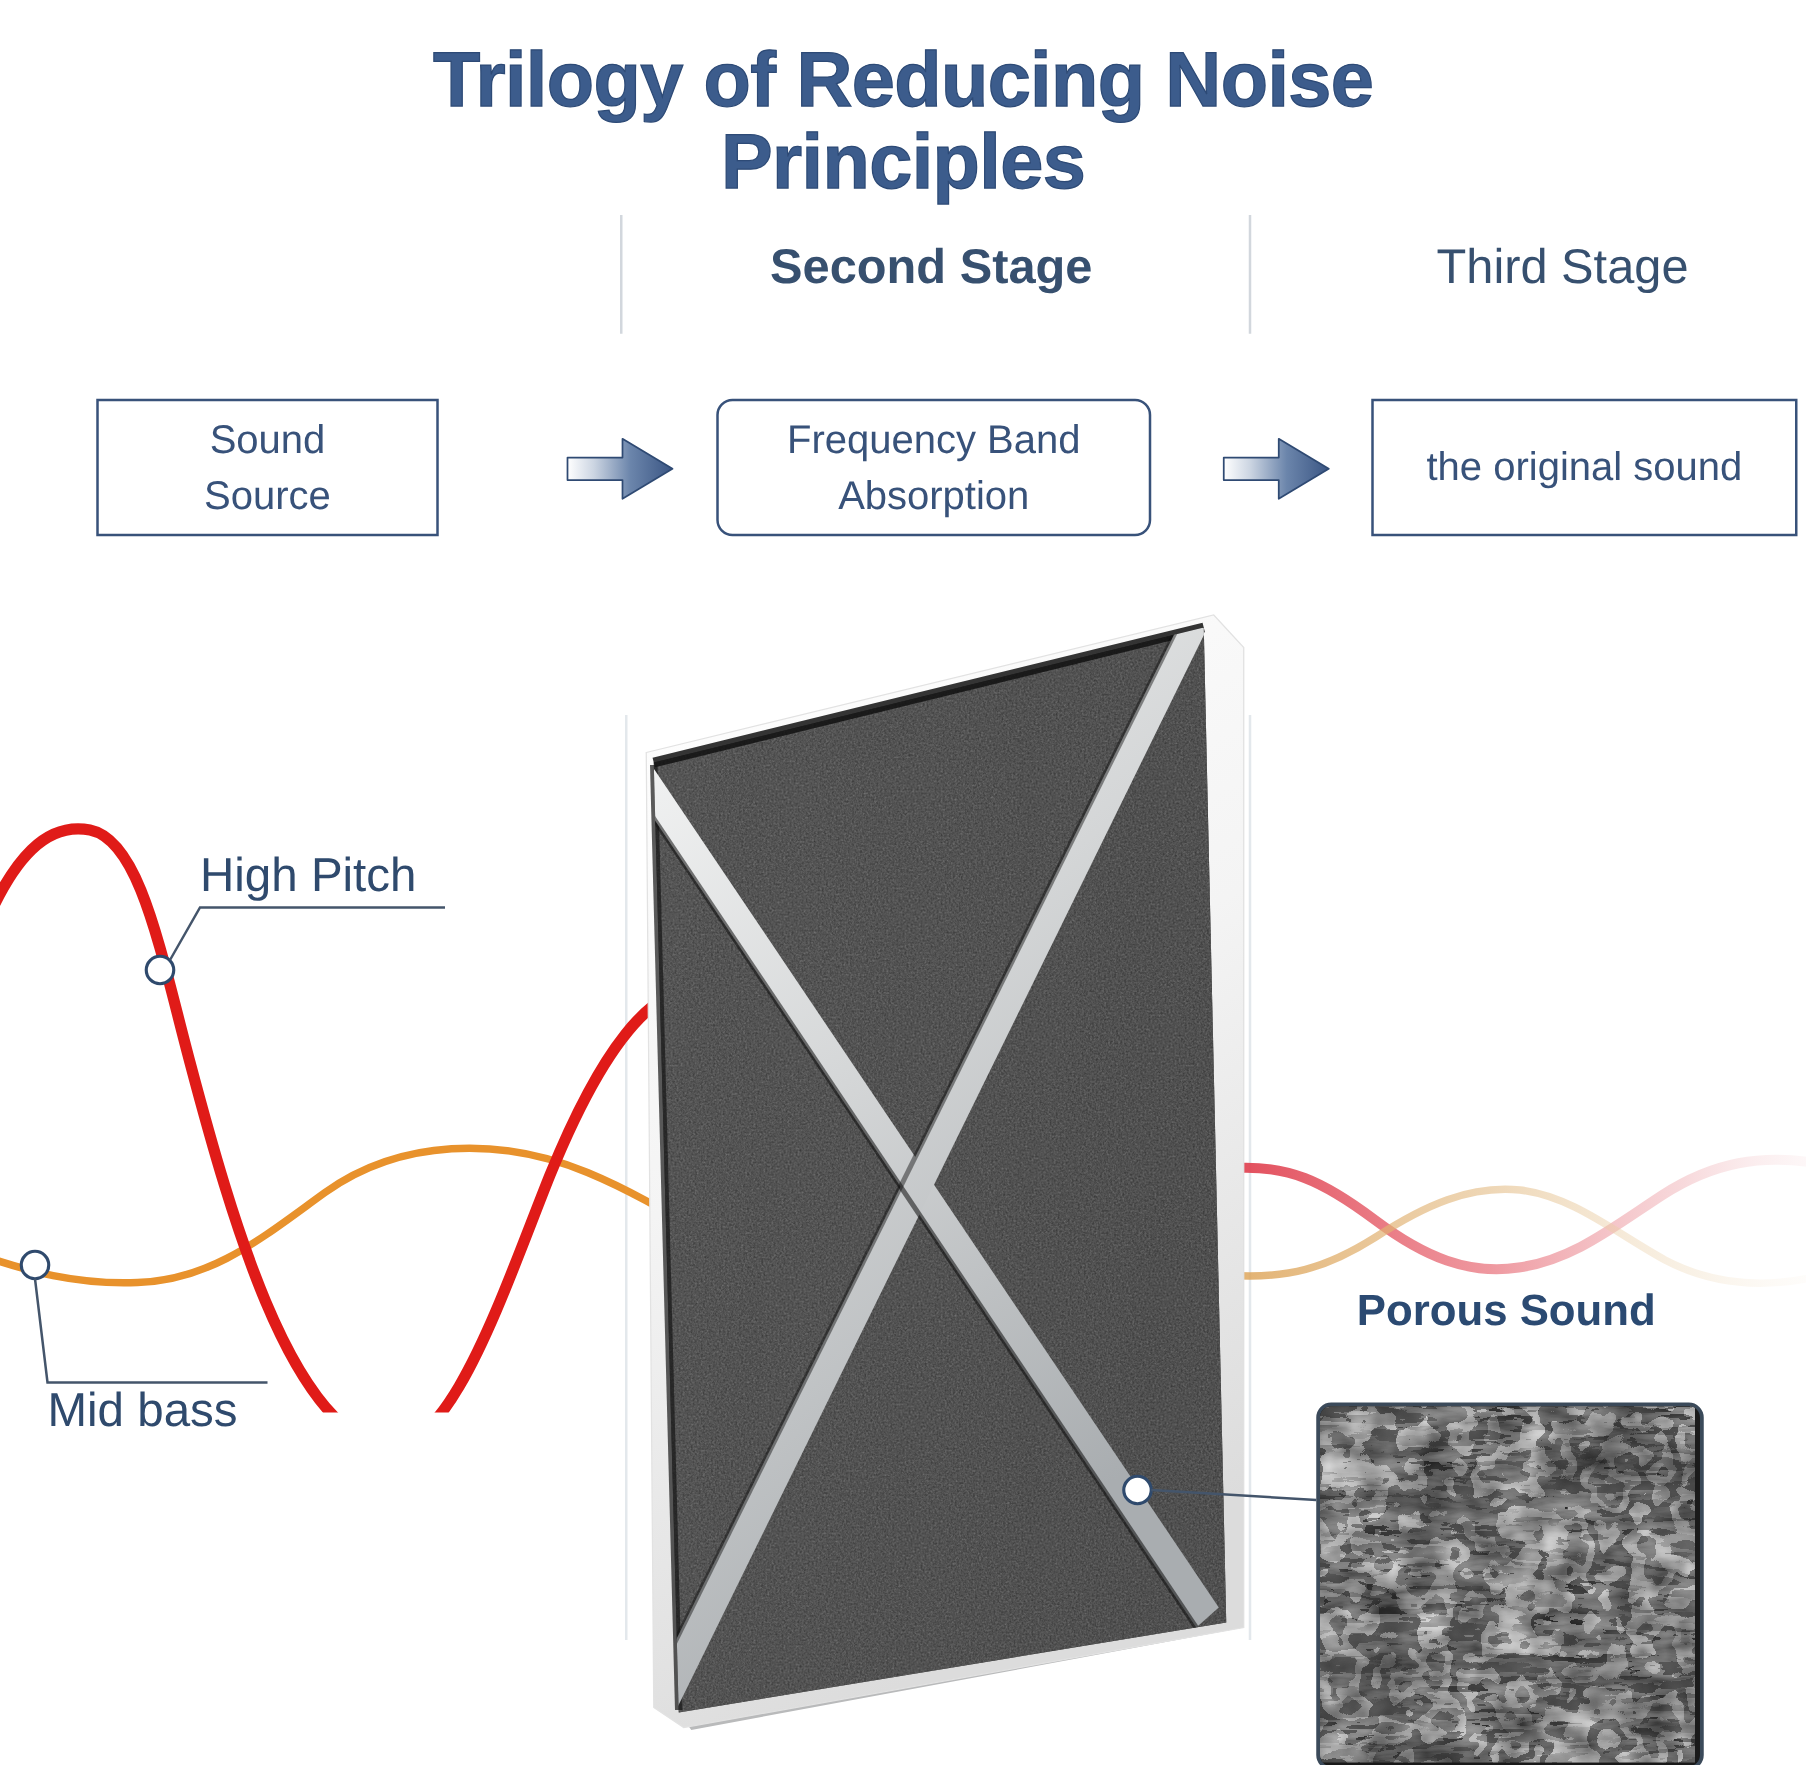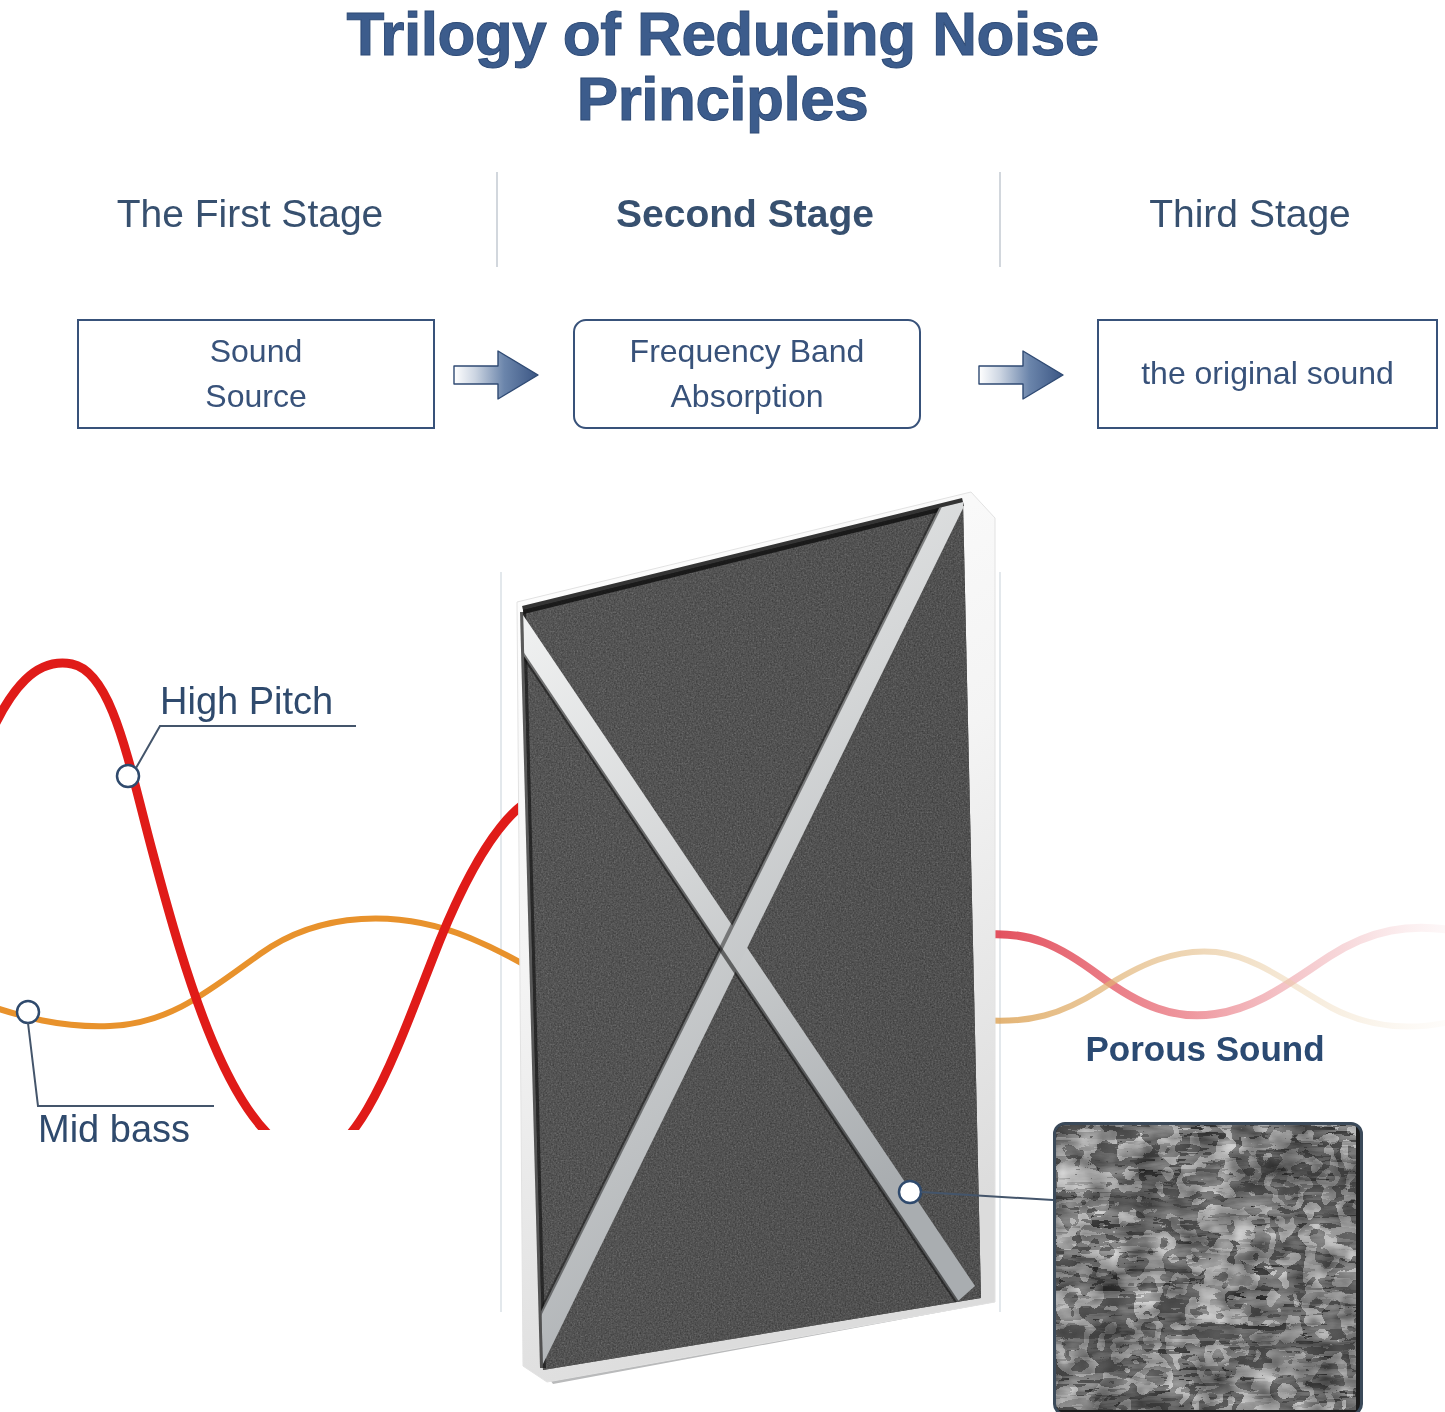--- a/index.html
+++ b/index.html
@@ -26,21 +26,21 @@
     top: 2px;
     width: 1445px;
     text-align: center;
     font-size: 62px;
     line-height: 1.02;
     font-weight: bold;
     color: #3c5c8c;
     letter-spacing: -0.5px;
     -webkit-text-stroke: 1px #2d4a76;
   }
-  #title .t-line { display: block; }
+  #title .t-line { display: block; margin-top: 31px; }
   #title .t-line.l2 { margin-top: 2px; }
 
   
   .stage-label {
     position: absolute;
     top: 192px;
     font-size: 39px;
     color: #37506f;
     font-weight: 400;
     text-align: center;
@@ -68,21 +68,21 @@
     background: #ffffff;
     color: #38527a;
     font-size: 32px;
     line-height: 1.42;
     text-align: center;
     display: flex;
     align-items: center;
     justify-content: center;
     padding: 4px 8px;
   }
-  #flow-box-0 { left: 77px;   top: 319px; width: 358px; height: 110px; }
+  #flow-box-0 { left: 77px;   top: 319px; width: 274px; height: 110px; }
   #flow-box-1 { left: 573px;  top: 319px; width: 348px; height: 110px; border-radius: 13px; }
   #flow-box-2 { left: 1097px; top: 319px; width: 341px; height: 110px; }
   .flow-box .bl { display: block; }
 
   
   .flow-arrow {
     position: absolute;
     top: 348px;
     width: 88px;
     height: 54px;
@@ -171,21 +171,20 @@
 </head>
 <body>
 
 <div id="page">
 
   <div id="title">
     <span class="t-line l1">Trilogy of Reducing Noise</span>
     <span class="t-line l2">Principles</span>
   </div>
 
-  <div class="stage-label" id="stage-label-0">The First Stage</div>
   <div class="stage-label" id="stage-label-1">Second Stage</div>
   <div class="stage-label" id="stage-label-2">Third Stage</div>
 
   <div class="stage-divider" id="stage-divider-0"></div>
   <div class="stage-divider" id="stage-divider-1"></div>
 
   <div class="flow-box" id="flow-box-0">
     <div>
       <span class="bl">Sound</span>
       <span class="bl">Source</span>

